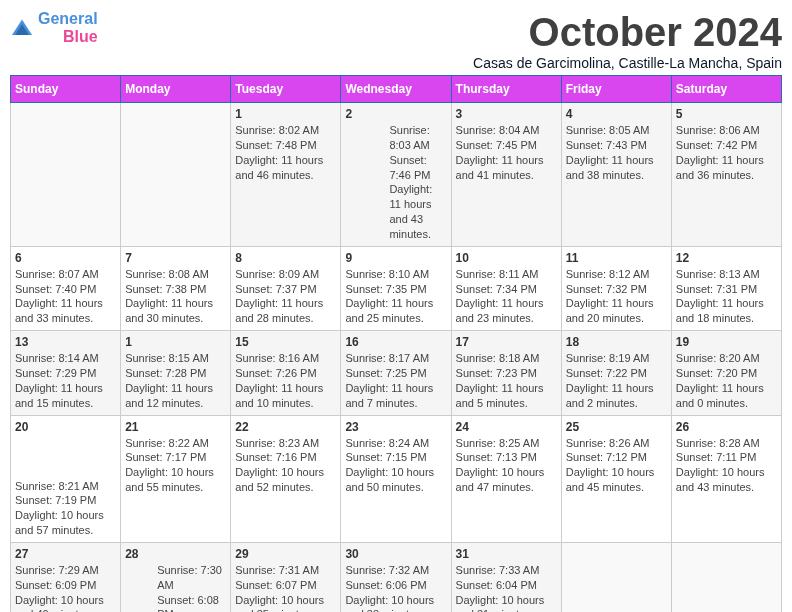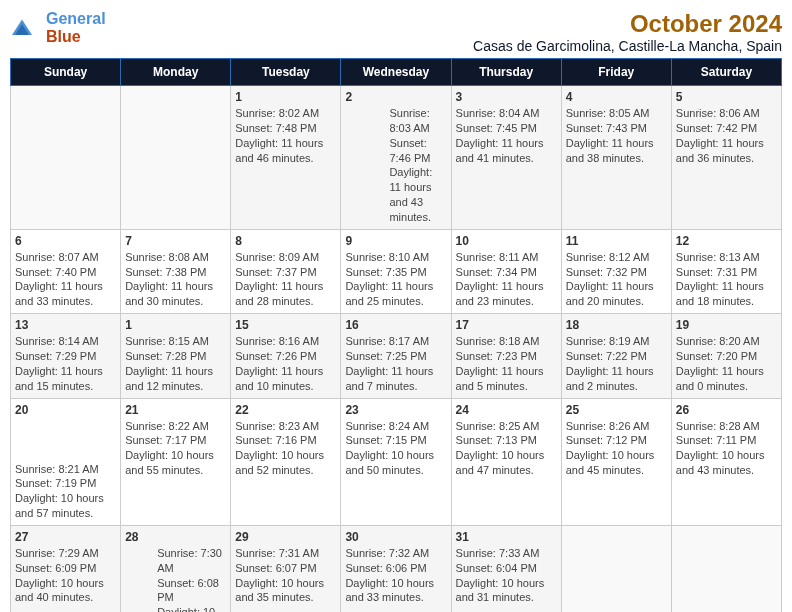--- a/index.html
+++ b/index.html
@@ -12,59 +12,60 @@
     }
     .header {
       display: flex;
       justify-content: space-between;
       align-items: flex-start;
       margin-bottom: 4px;
     }
     .logo {
       display: flex;
       align-items: center;
-      gap: 12px;
+      gap: 4px;
+      text-align: right;
     }
     .logo-text {
       font-size: 16px;
       font-weight: bold;
       color: #333;
       line-height: 1.1;
     }
     .logo-text span {
       color: #4a90d9;
     }
     .logo-icon {
       width: 24px;
       height: 20px;
     }
     .title-block {
       text-align: right;
     }
     .month-title {
-      font-size: 24px;
+      font-size: 40px;
       font-weight: bold;
-      color: #a16207;
+      color: #404040;
     }
     .subtitle {
       font-size: 14px;
       color: #0f172a;
     }
     table {
       width: 100%;
       border-collapse: collapse;
       table-layout: fixed;
     }
     thead th {
-      background: #0f172a;
+      background: #d946ef;
       color: #fff;
       font-size: 12px;
       font-weight: bold;
       padding: 6px 4px;
-      text-align: center;
+      text-align: left;
       border: 1px solid #2a6aaf;
     }
     tbody td {
       vertical-align: top;
       padding: 4px 4px;
       border: 1px solid #ccc;
       font-size: 9.5px;
       color: #333;
       background: #fff;
       height: 80px;
@@ -95,21 +96,21 @@
 <body>
 
 <div class="header">
   <div class="logo">
     <svg class="logo-icon" viewBox="0 0 30 26" xmlns="http://www.w3.org/2000/svg">
       <polygon points="15,2 28,22 2,22" fill="#4a90d9"></polygon>
       <polygon points="15,8 24,22 6,22" fill="#2a6aaf"></polygon>
     </svg>
     <div class="logo-text">
       <div><span>General</span></div>
-      <div style="color:#c2410c;">Blue</div>
+      <div style="color:#ec4899;">Blue</div>
     </div>
   </div>
   <div class="title-block">
     <div class="month-title">October 2024</div>
     <div class="subtitle">Casas de Garcimolina, Castille-La Mancha, Spain</div>
   </div>
 </div>
 
 <table>
   <thead>

